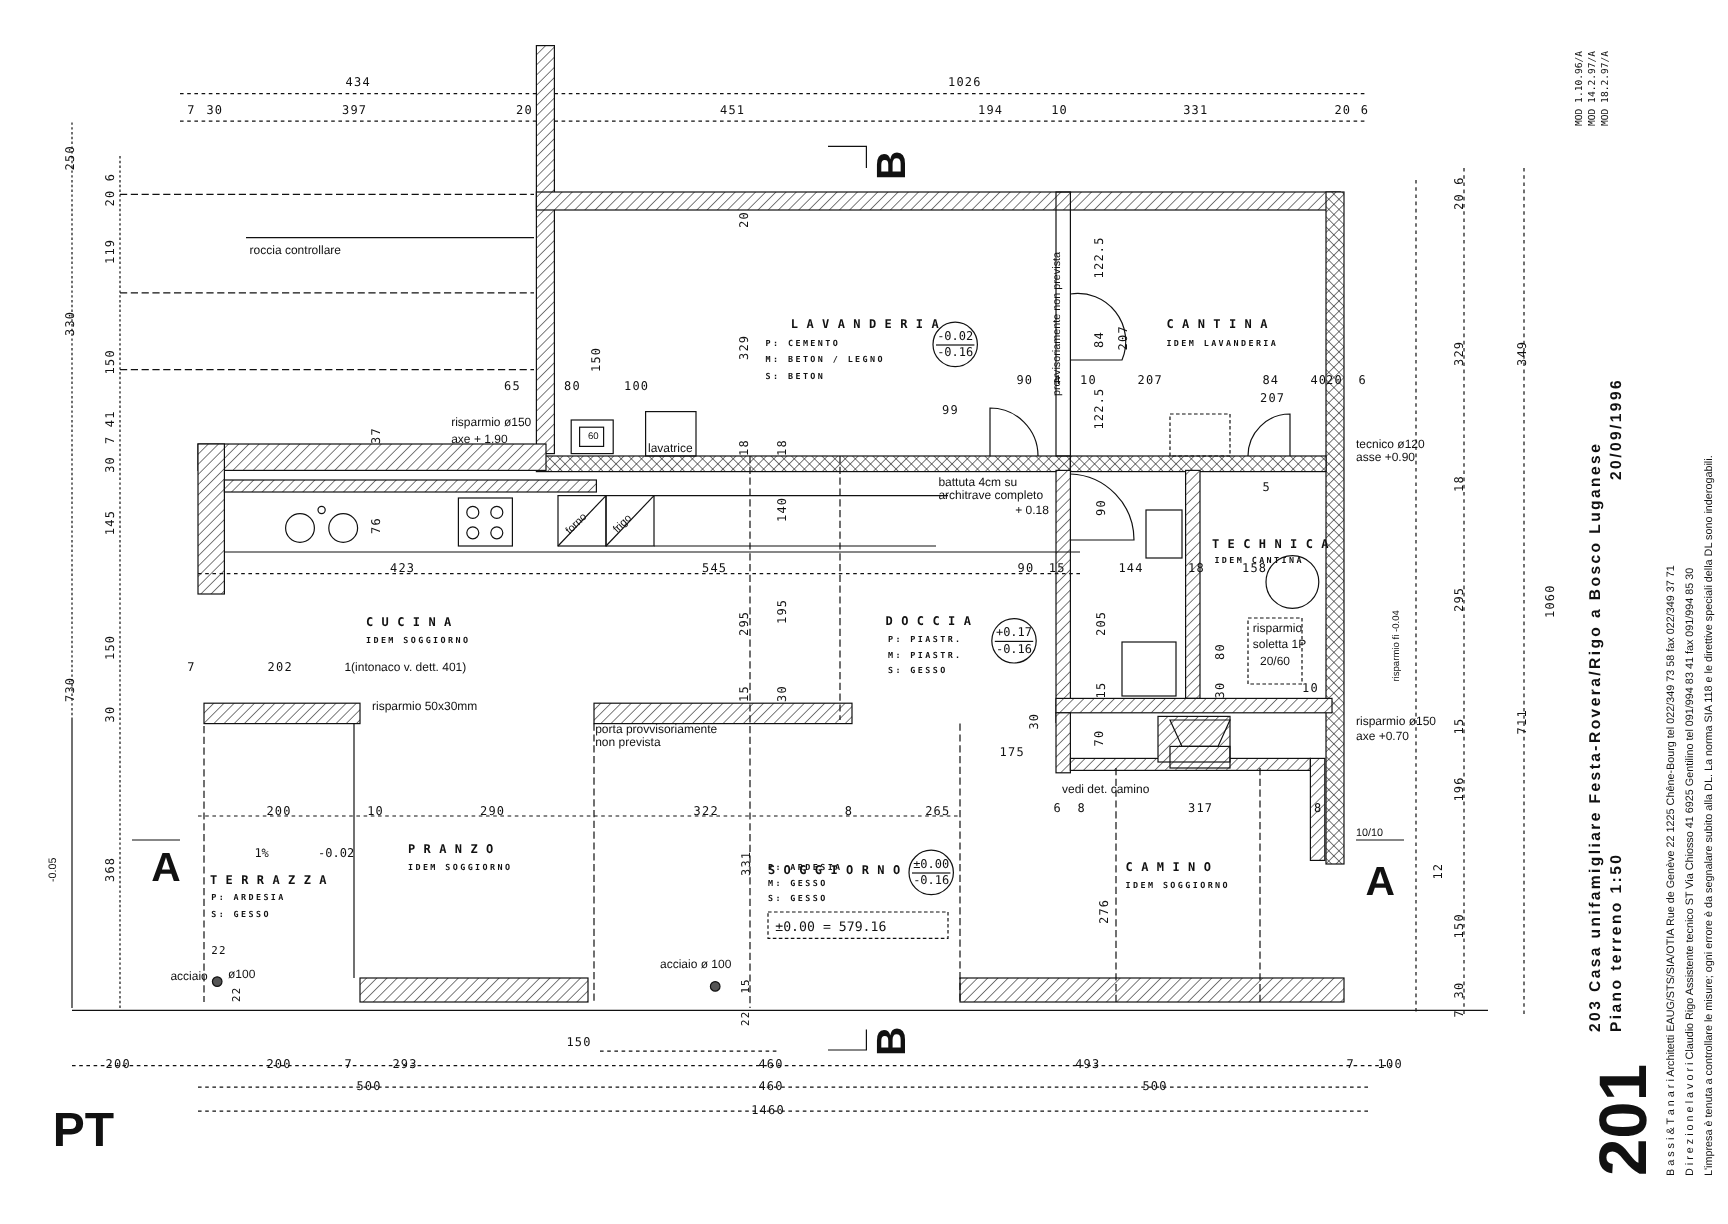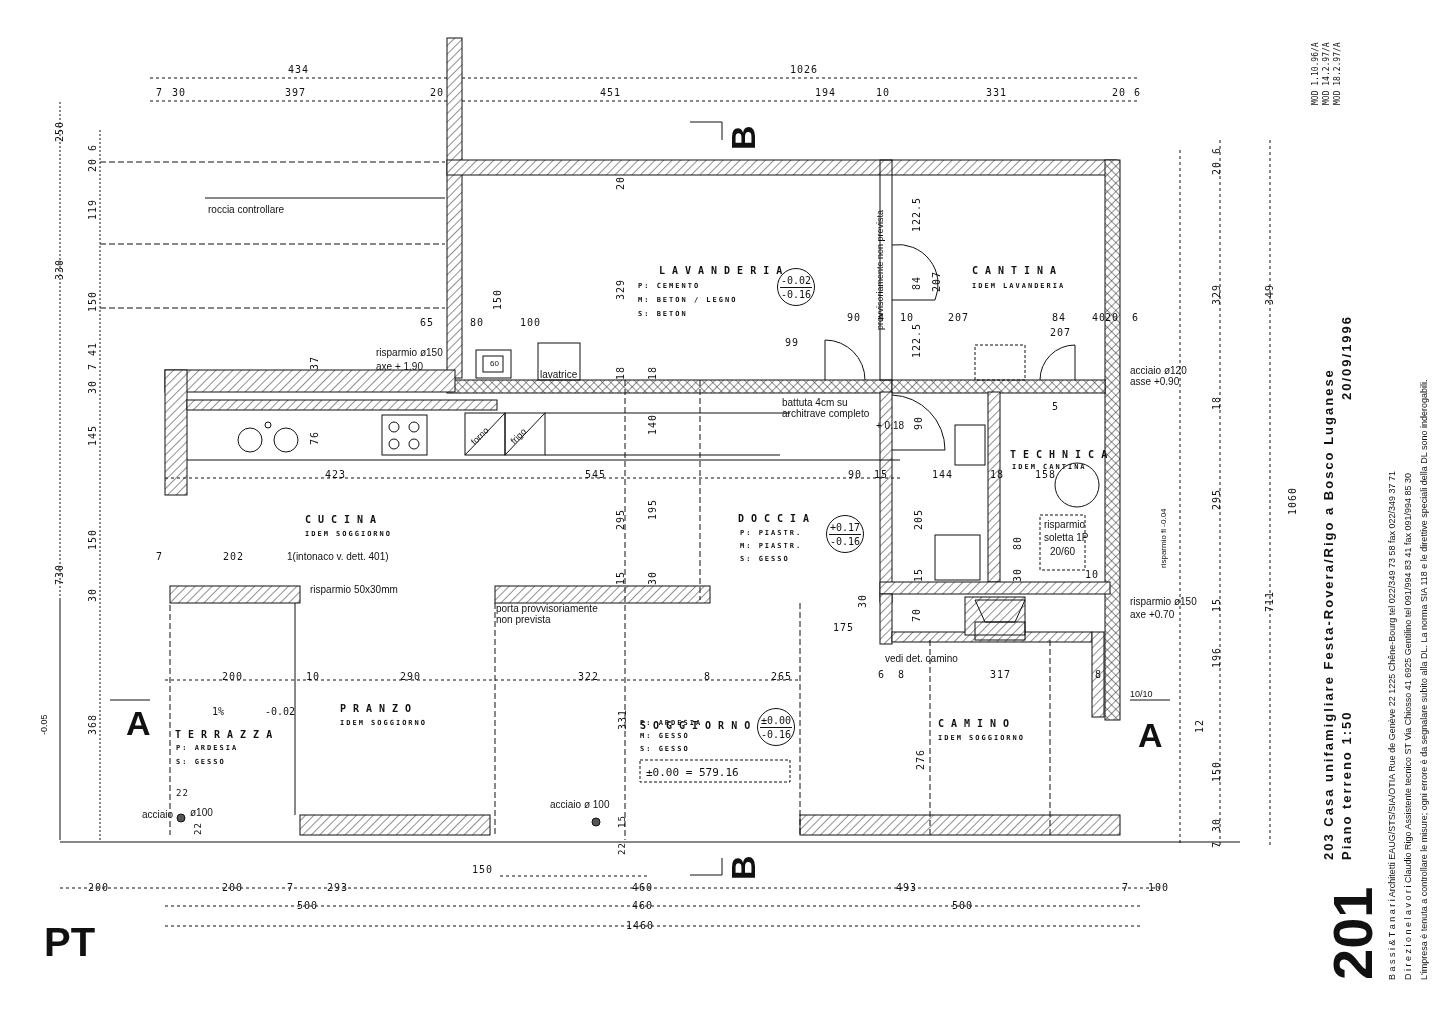--- a/index.html
+++ b/index.html
@@ -215,28 +215,28 @@
 
 <div class="t note" style="left:208px;top:205px;">roccia controllare</div>
 <div class="t note" style="left:376px;top:348px;">risparmio ø150</div>
 <div class="t note" style="left:376px;top:362px;">axe + 1.90</div>
 <div class="t note" style="left:540px;top:370px;">lavatrice</div>
 <div class="t note" style="left:490px;top:360px;font-size:8px;">60</div>
 <div class="t note" style="left:470px;top:432px;font-size:9px;transform:rotate(-45deg);">forno</div>
 <div class="t note" style="left:510px;top:432px;font-size:9px;transform:rotate(-45deg);">frigo</div>
 <div class="t note" style="left:782px;top:398px;">battuta 4cm su</div>
 <div class="t note" style="left:782px;top:409px;">architrave completo</div>
-<div class="t note" style="left:876px;top:421px;">+ 0.18</div>
+<div class="t note" style="left:846px;top:421px;">+ 0.18</div>
 <div class="t note v" style="left:876px;top:330px;font-size:9px;">provvisoriamente non prevista</div>
 <div class="t note" style="left:287px;top:552px;">1(intonaco  v. dett. 401)</div>
 <div class="t note" style="left:310px;top:585px;">risparmio 50x30mm</div>
 <div class="t note" style="left:496px;top:604px;">porta provvisoriamente</div>
 <div class="t note" style="left:496px;top:615px;">non prevista</div>
 <div class="t note" style="left:885px;top:654px;">vedi det. camino</div>
-<div class="t note" style="left:1130px;top:366px;">acciaio ø120</div>
+<div class="t note" style="left:1130px;top:366px;">tecnico ø120</div>
 <div class="t note" style="left:1130px;top:377px;">asse +0.90</div>
 <div class="t note" style="left:1130px;top:597px;">risparmio ø150</div>
 <div class="t note" style="left:1130px;top:610px;">axe +0.70</div>
 <div class="t note" style="left:1044px;top:520px;">risparmio</div>
 <div class="t note" style="left:1044px;top:533px;">soletta 1P</div>
 <div class="t note" style="left:1050px;top:547px;">20/60</div>
 <div class="t note v" style="left:1160px;top:568px;font-size:8px;">risparmio fi -0.04</div>
 <div class="t note" style="left:142px;top:810px;">acciaio</div>
 <div class="t note" style="left:190px;top:808px;">ø100</div>
 <div class="t note" style="left:550px;top:800px;">acciaio  ø 100</div>

